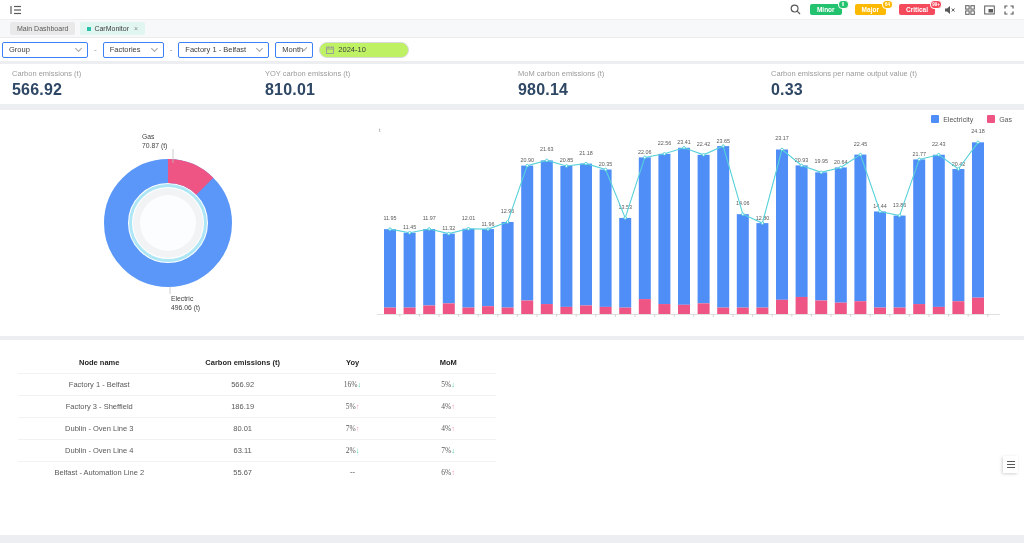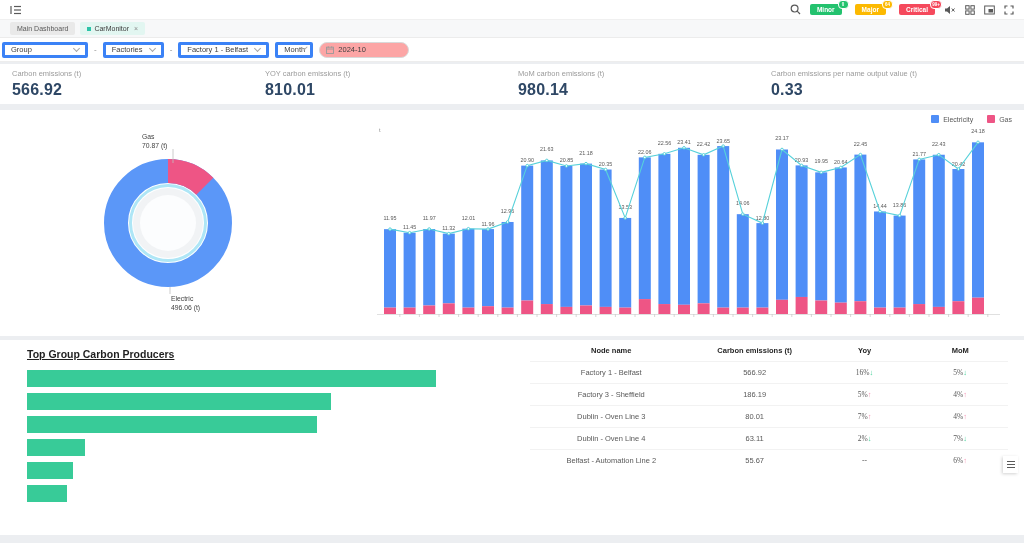--- a/index.html
+++ b/index.html
@@ -15,43 +15,43 @@
 
   
   .tabbar{position:absolute;top:20px;left:0;width:1024px;height:18px;background:#f7f8f9;display:flex;align-items:center;gap:5px;padding:0 10px;box-sizing:border-box;border-bottom:1px solid #ececec;}
   .tab{display:inline-flex;align-items:center;gap:3px;height:13px;padding:0 7px;border-radius:2px;background:#e9e9e9;color:#5a5a5a;font-size:7px;cursor:pointer;}
   .tab.active{background:#e2f6f1;color:#3c3c3c;}
   .tab .dot{width:4px;height:4px;background:#2bc3a8;display:inline-block;}
   .tab .close{font-size:7px;color:#8a8a8a;margin-left:2px;}
 
   
   .filterbar{position:absolute;top:38px;left:0;width:1024px;height:24px;background:#fff;display:flex;align-items:center;gap:6px;padding:0 0 0 2px;box-sizing:border-box;border-bottom:1px solid #ededed;}
-  .sel{display:flex;align-items:center;justify-content:space-between;border:3px solid #3b82f6;border-radius:2px;height:16px;padding:0 6px;font-size:7.5px;color:#404040;background:#fff;box-sizing:border-box;cursor:pointer;}
+  .sel{display:flex;align-items:center;justify-content:space-between;border:1px solid #3b82f6;border-radius:2px;height:16px;padding:0 6px;font-size:7.5px;color:#404040;background:#fff;box-sizing:border-box;cursor:pointer;}
   .chev{width:4px;height:4px;border-right:1px solid #a6a6a6;border-bottom:1px solid #a6a6a6;transform:rotate(45deg);margin-top:-2px;}
   .dash{color:#8c8c8c;font-size:8px;}
-  .datebox{display:flex;align-items:center;gap:4px;border:1px solid #d9d9d9;border-radius:8px;height:16px;padding:0 6px;font-size:7.5px;color:#404040;background:#fca5a5;box-sizing:border-box;cursor:pointer;}
+  .datebox{display:flex;align-items:center;gap:4px;border:1px solid #d9d9d9;border-radius:8px;height:16px;padding:0 6px;font-size:7.5px;color:#404040;background:#bef264;box-sizing:border-box;cursor:pointer;}
 
   
   .kpibar{position:absolute;top:64px;left:0;width:1024px;height:40px;background:#fff;display:flex;align-items:center;box-sizing:border-box;padding:0 0 0 12px;}
   .kpi{width:253px;}
   .kpi .lbl{font-size:7.5px;color:#9b9b9b;margin-bottom:3px;}
   .kpi .val{font-size:16px;color:#2e4765;font-weight:bold;letter-spacing:.2px;}
 
   
   .maincard{position:absolute;top:110px;left:0;width:1024px;height:226px;background:#fff;}
   .legend{position:absolute;top:5px;right:12px;display:flex;align-items:center;gap:14px;}
   .legend .item{display:flex;align-items:center;gap:4px;font-size:7px;color:#595959;cursor:pointer;}
   .legend .sw{width:8px;height:8px;border-radius:1px;display:inline-block;}
 
   
   .bottomrow{position:absolute;top:340px;left:0;width:1024px;height:195px;background:#fff;display:flex;}
   .producers{width:512px;box-sizing:border-box;padding:8px 0 0 27px;}
   .producers h3{margin:0 0 10px 0;font-size:10.5px;color:#1f1f1f;text-decoration:underline;font-weight:bold;}
   .pbar{height:17px;background:#38cb98;margin-bottom:6px;cursor:pointer;}
-  .tablewrap{width:512px;box-sizing:border-box;padding:0 16px 0 18px;font-size:7.5px;}
+  .tablewrap{width:512px;box-sizing:border-box;padding:12px 16px 0 18px;font-size:7.5px;}
   table{width:100%;border-collapse:collapse;}
   th{font-size:7.5px;color:#262626;font-weight:bold;padding:6px 0;text-align:center;}
   td{color:#595959;padding:6px 0;text-align:center;border-top:1px solid #f2f2f2;}
   .trend{display:inline-flex;align-items:center;justify-content:center;font-family:Liberation Serif, serif;}
   .arrow{font-size:7.5px;}
   .arrow.down{color:#3ecf96;}
   .arrow.up{color:#f48fb1;}
 
   
   .edge-handle{position:absolute;top:456px;left:1003px;width:15px;height:17px;background:#fff;box-shadow:-1px 1px 3px rgba(0,0,0,.18);display:flex;flex-direction:column;align-items:center;justify-content:center;gap:2px;cursor:pointer;}
@@ -376,31 +376,20 @@
         <circle cx="505.00000000000006" cy="93.47600000000001" r="1.3" fill="#fff" stroke="#57d1da" stroke-width="1"></circle>
         <circle cx="524.6" cy="97.59400000000001" r="1.3" fill="#fff" stroke="#57d1da" stroke-width="1"></circle>
         <circle cx="544.2" cy="41.43300000000002" r="1.3" fill="#fff" stroke="#57d1da" stroke-width="1"></circle>
         <circle cx="563.8000000000001" cy="36.747000000000014" r="1.3" fill="#fff" stroke="#57d1da" stroke-width="1"></circle>
         <circle cx="583.4000000000001" cy="51.018" r="1.3" fill="#fff" stroke="#57d1da" stroke-width="1"></circle>
         <circle cx="603" cy="24.322000000000003" r="1.3" fill="#fff" stroke="#57d1da" stroke-width="1"></circle>
       </svg>
   </div>
 
   <div class="bottomrow">
-    <div class="producers">
-      <h3>Top Group Carbon Producers</h3>
-      <div id="pbars">
-          <div class="pbar" title="Factory 1 - Belfast" style="width: 409px;"></div>
-          <div class="pbar" title="Factory 2 - Dublin" style="width: 304px;"></div>
-          <div class="pbar" title="Factory 3 - Sheffield" style="width: 290px;"></div>
-          <div class="pbar" title="Dublin - Oven Line 3" style="width: 58px;"></div>
-          <div class="pbar" title="Dublin - Oven Line 1" style="width: 46px;"></div>
-          <div class="pbar" title="Belfast - Automation Line 2" style="width: 40px;"></div>
-        </div>
-    </div>
     <div class="tablewrap">
       <table>
         <thead>
           <tr>
             <th style="width:34%">Node name</th>
             <th style="width:26%">Carbon emissions  (t)</th>
             <th style="width:20%">Yoy</th>
             <th style="width:20%">MoM</th>
           </tr>
         </thead>

